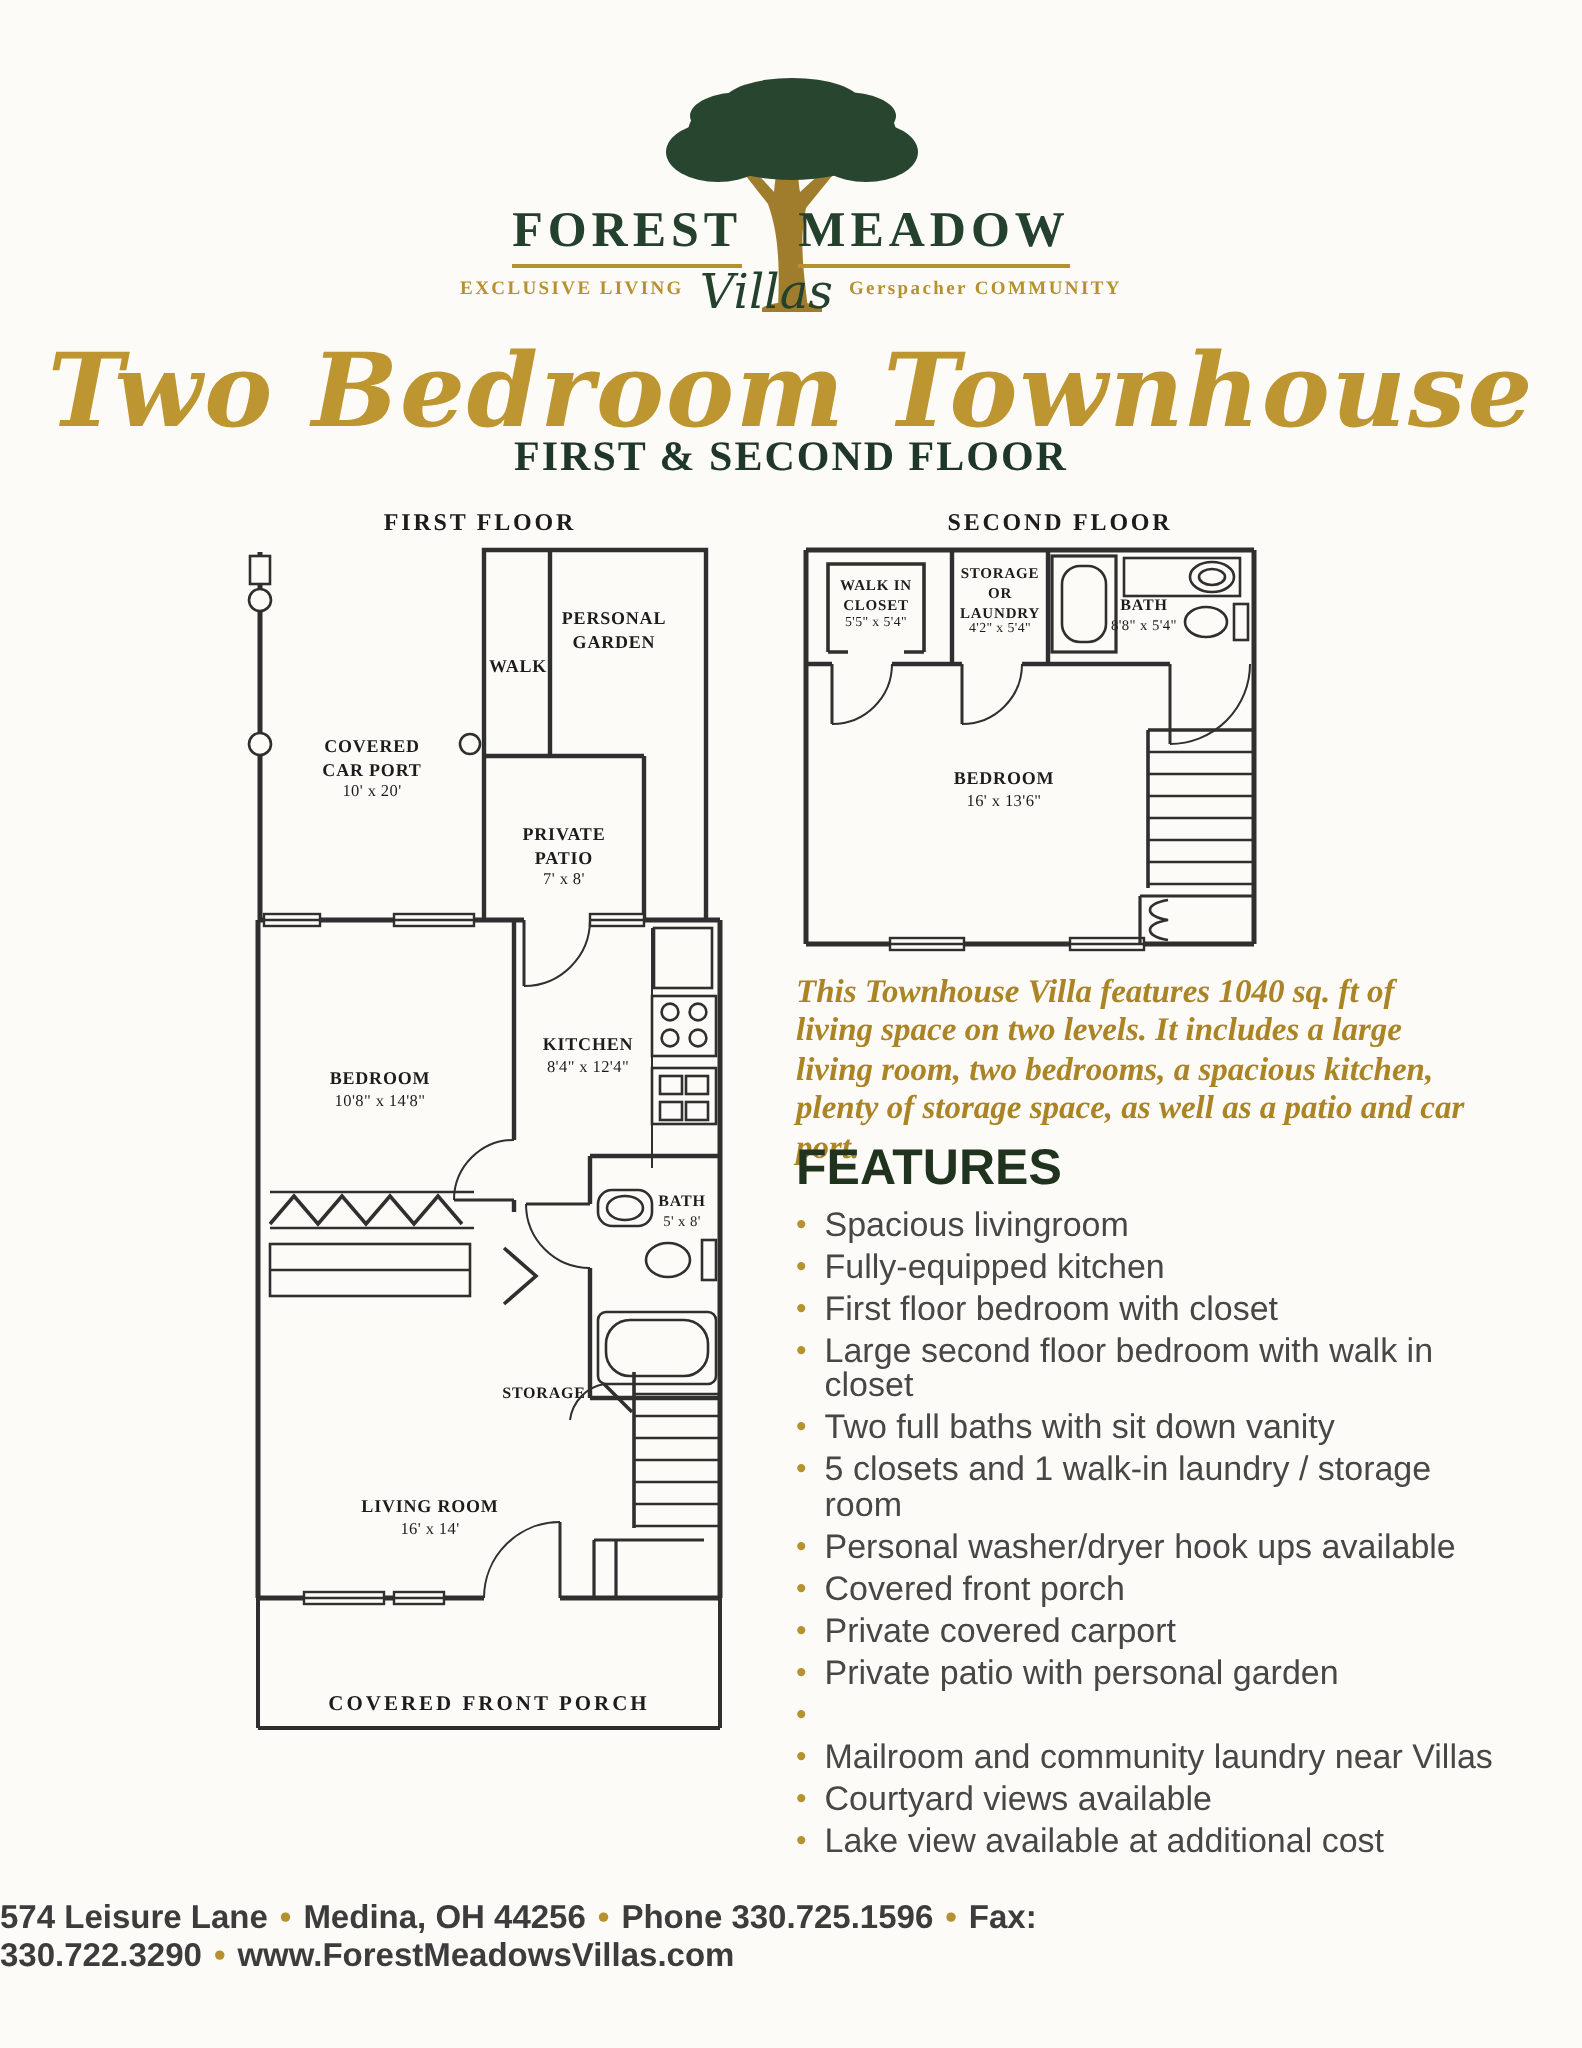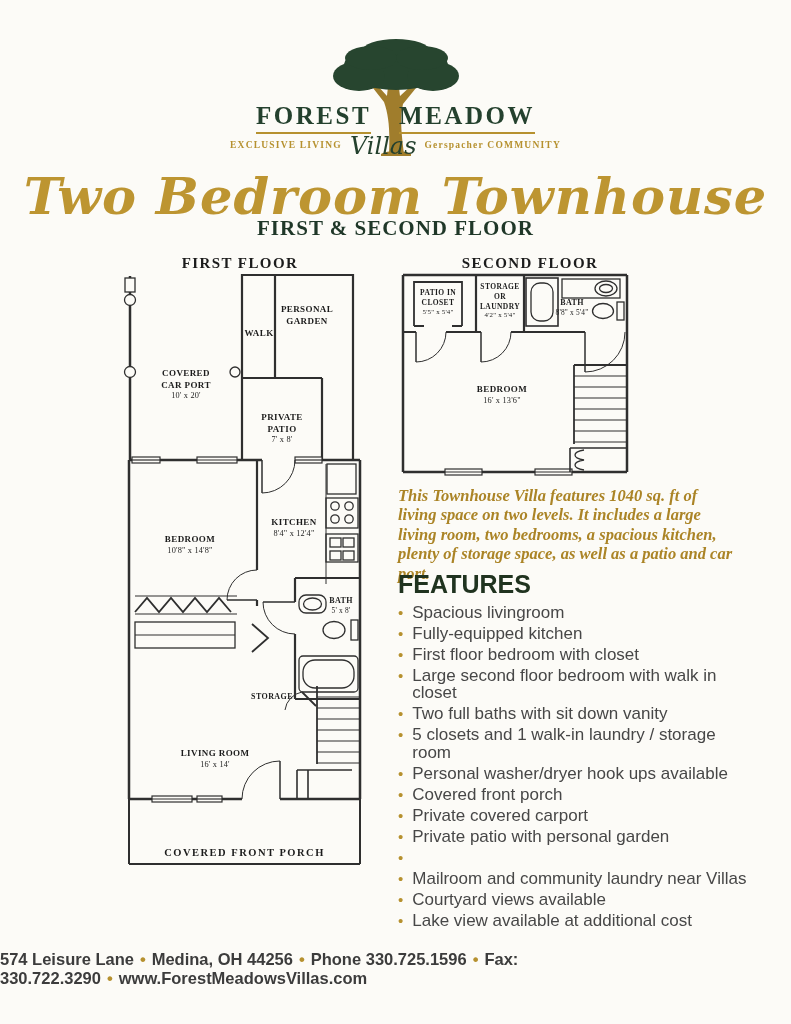--- a/index.html
+++ b/index.html
@@ -19,21 +19,21 @@
         font-family:"DejaVu Serif",serif;font-style:italic;font-weight:bold;
         font-size:51px;color:#bd9531;letter-spacing:1px;}
   .subtitle{position:absolute;top:216px;left:0;right:0;text-align:center;
         font-size:21px;font-weight:bold;color:#1f3728;letter-spacing:1px;}
   
   .plan{position:absolute;}
   .plan svg{position:absolute;top:0;left:0;}
   .rlabel{position:absolute;font-family:"Liberation Serif",serif;font-weight:bold;color:#1c1c1c;
         text-align:center;line-height:1.3;letter-spacing:0.4px;}
   .rlabel .dims{display:block;font-weight:normal;font-size:0.92em;letter-spacing:0.2px;}
-  .plan-title{font-size:15px;letter-spacing:1.4px;}
+  .plan-title{font-size:12px;letter-spacing:1.4px;}
   .s9{font-size:9px;} .s8{font-size:8px;} .s75{font-size:7.5px;} .s105{font-size:10.5px;letter-spacing:1.5px;}
   
   .description{position:absolute;left:398px;top:486px;width:336px;
         font-weight:bold;font-style:italic;font-size:16.5px;line-height:1.18;color:#ab8426;}
   .features-heading{position:absolute;left:398px;top:570px;
         font-family:"Liberation Sans",sans-serif;font-weight:bold;font-size:25px;color:#20331f;}
   .features{position:absolute;left:398px;top:604px;width:360px;list-style:none;margin:0;padding:0;
         font-family:"Liberation Sans",sans-serif;font-size:17px;color:#474747;}
   .features li{display:flex;gap:9px;margin:0 0 3.6px;line-height:17.4px;}
   .features .dot{color:#b6912f;font-size:15px;flex:0 0 auto;margin-top:0px;}
@@ -315,21 +315,21 @@
         <line x1="178" y1="190" x2="231" y2="190"></line>
       </g>
 
       <g stroke-width="1.6">
         <path d="M174,196 H231 M174,196 V220"></path>
         <path d="M188,198 C176,200 176,206 188,208 C176,210 176,216 188,218" stroke-width="1.3"></path>
       </g>
     </svg>
     <div class="rlabel plan-title" style="left:64px;top:2px;width:140px;">SECOND FLOOR</div>
     <div class="rlabel s75" style="left:12px;top:36px;width:60px;">
-      <span>PATIO IN CLOSET</span>
+      <span>WALK IN CLOSET</span>
       <span class="dims">5'5" x 5'4"</span>
     </div>
     <div class="rlabel s75" style="left:81px;top:30px;width:46px;">
       <span>STORAGE OR LAUNDRY</span>
       <span class="dims">4'2" x 5'4"</span>
     </div>
     <div class="rlabel s8" style="left:150px;top:46px;width:52px;">
       <span>BATH</span>
       <span class="dims">8'8" x 5'4"</span>
     </div>

